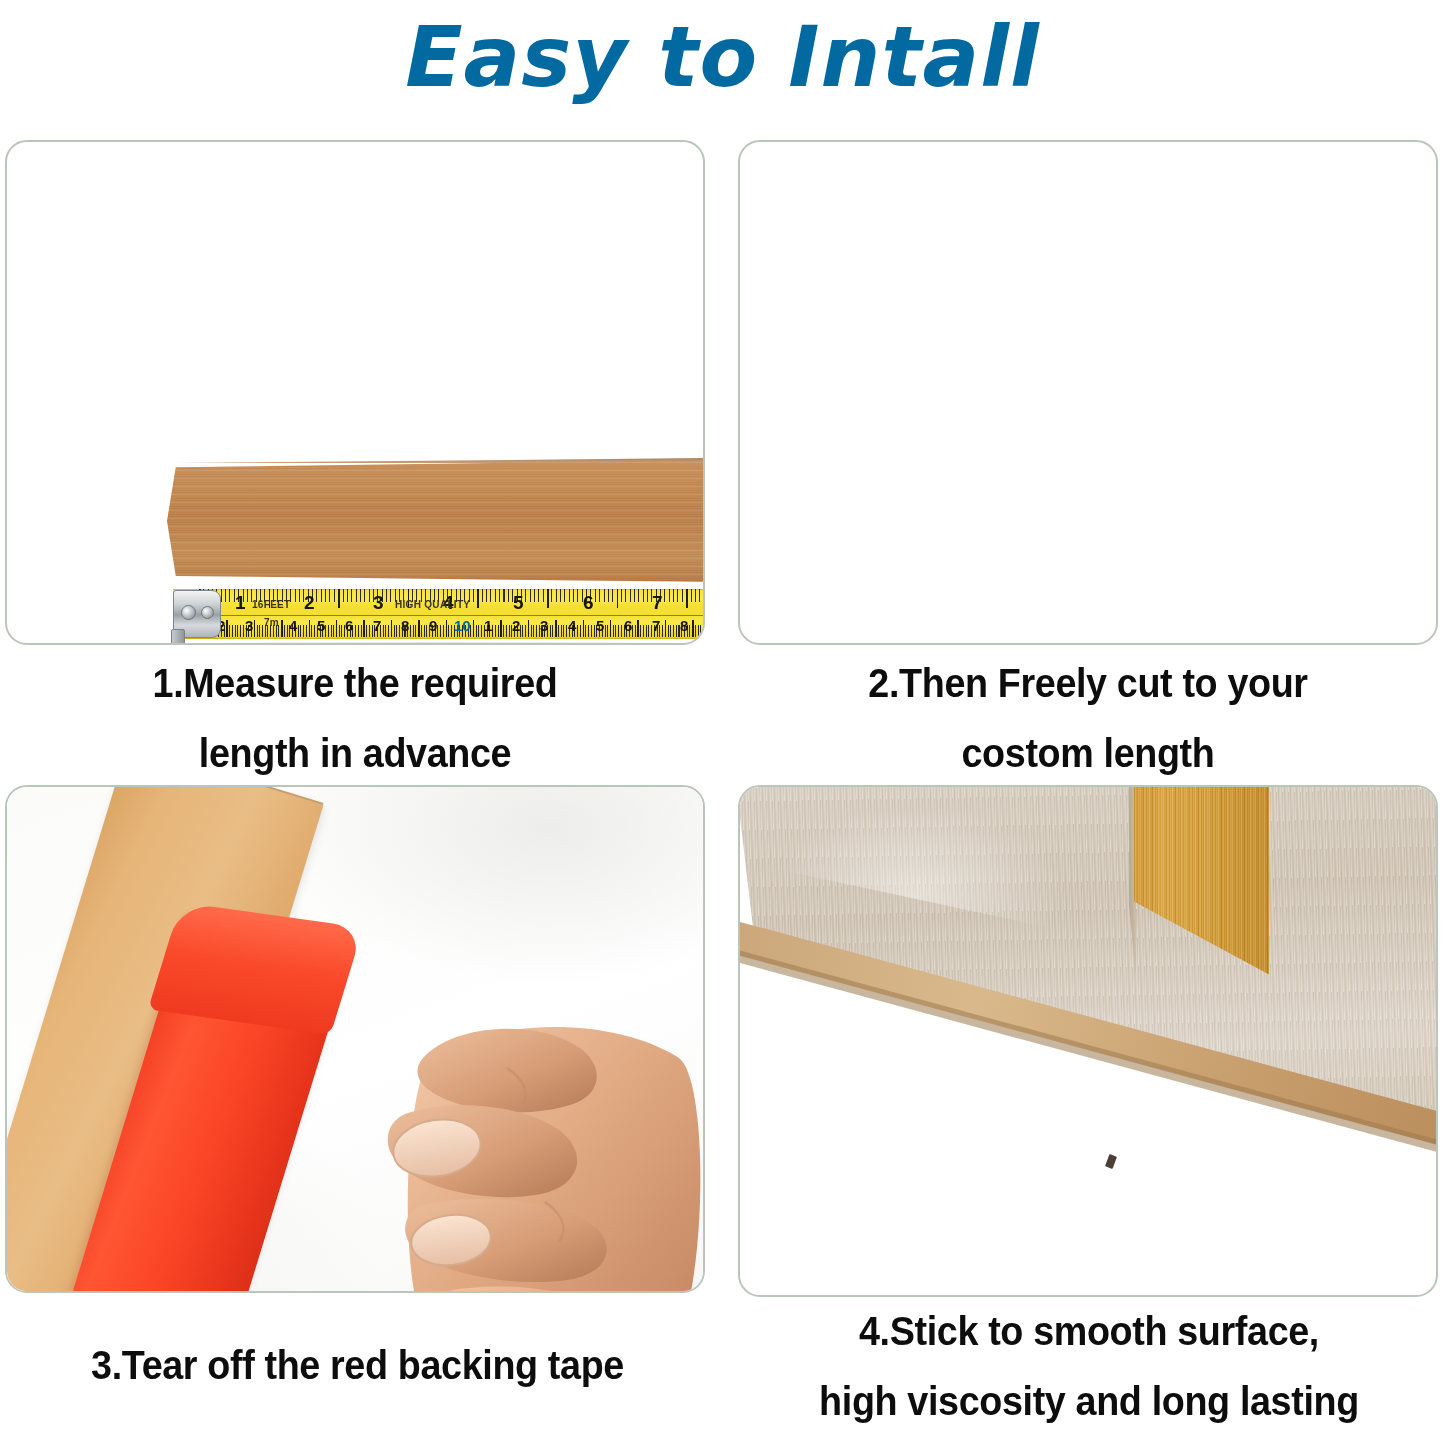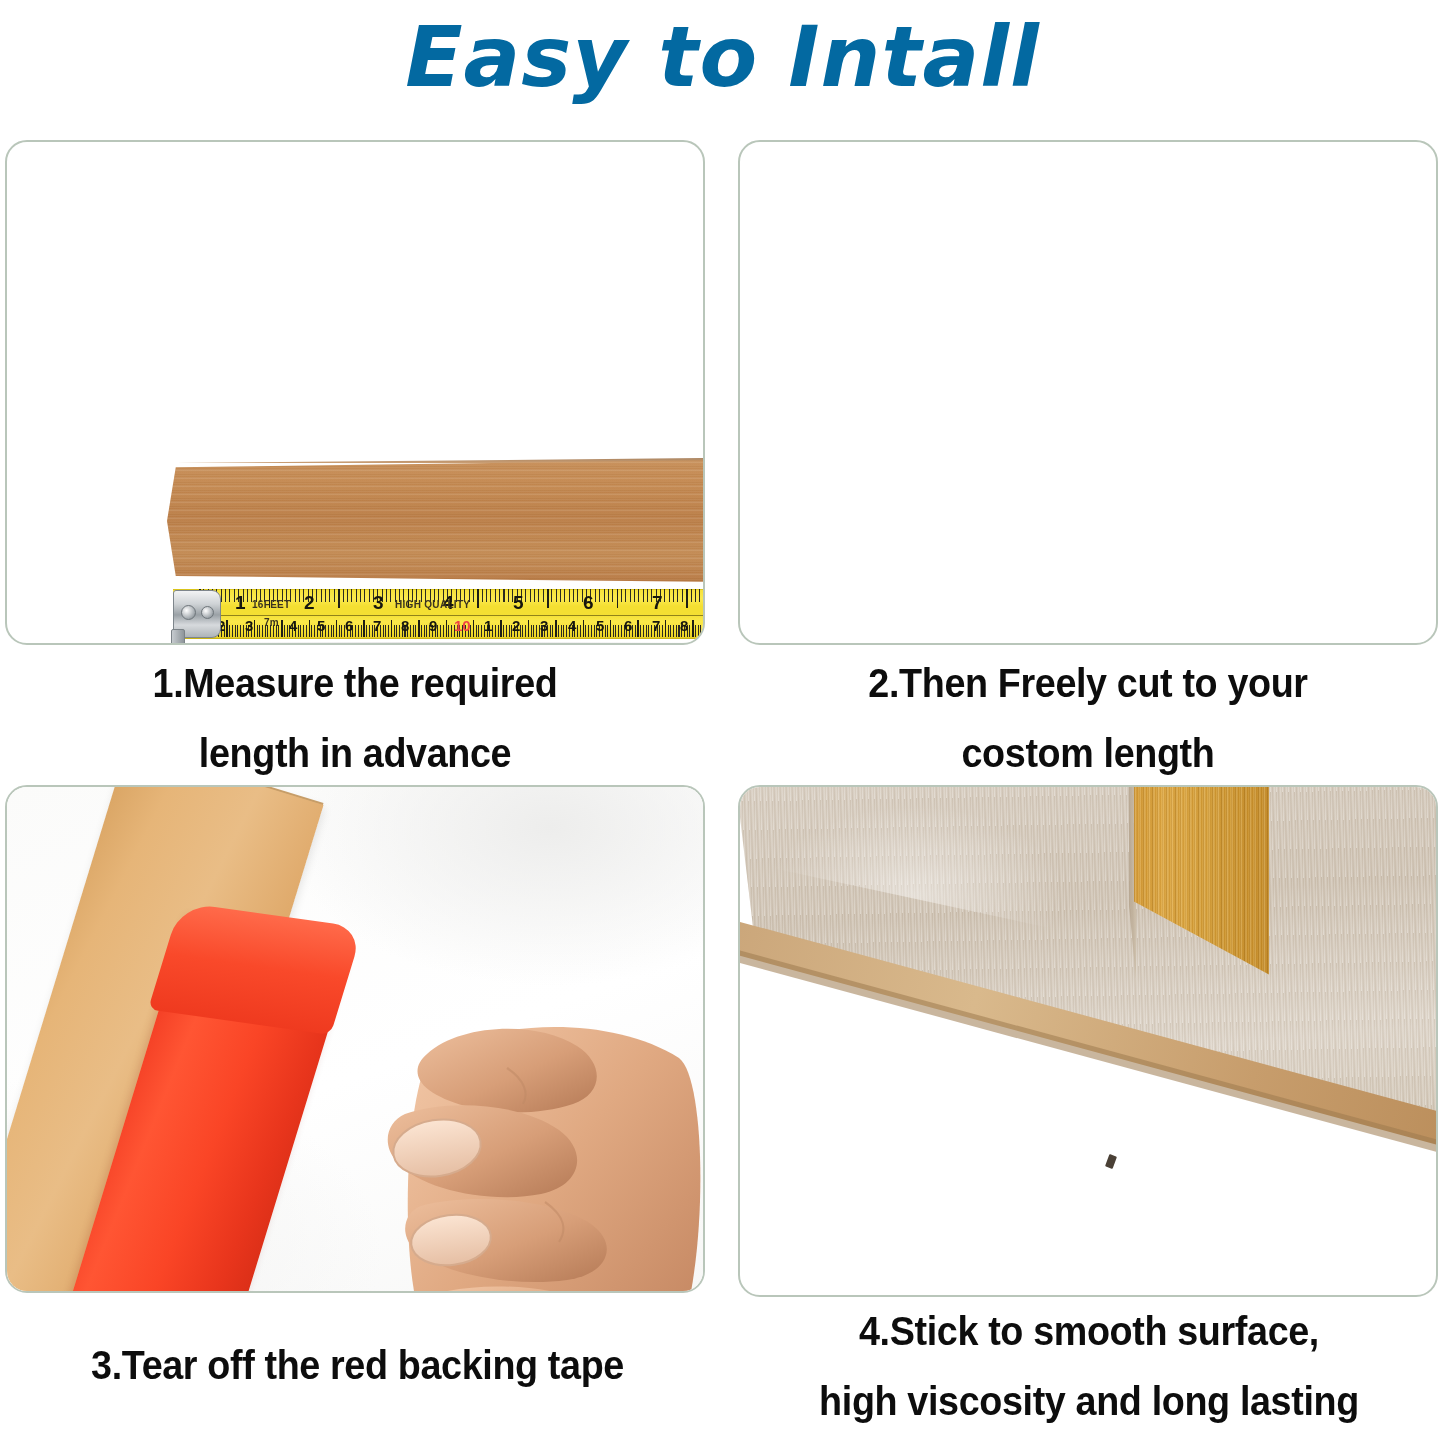--- a/index.html
+++ b/index.html
@@ -119,21 +119,21 @@
   }
   .num-row{position:absolute; left:0; right:0; height:20px;}
   .num{
     position:absolute;
     font-family:"Liberation Sans", sans-serif;
     font-weight:700; color:#16160e;
     line-height:20px;
   }
   .num-in{font-size:19px; top:4px;}
   .num-cm{font-size:15px; top:27px;}
-  .num-cm.red{color:#ef4444;}
+  .num-cm.red{color:#0369a1;}
   .tape-brand{
     position:absolute; top:10px;
     font-family:"Liberation Sans", sans-serif;
     font-size:10px; font-weight:700; color:#3a3320;
     letter-spacing:.3px; white-space:nowrap;
   }
   #p1-hook{
     position:absolute; left:166px; top:448px; width:46px; height:46px;
     background:linear-gradient(to bottom,#f2f3f4 0%,#cfd3d6 28%,#9aa1a6 52%,#d7dadd 74%,#aeb4b8 100%);
     border:1.5px solid #7e868c;

